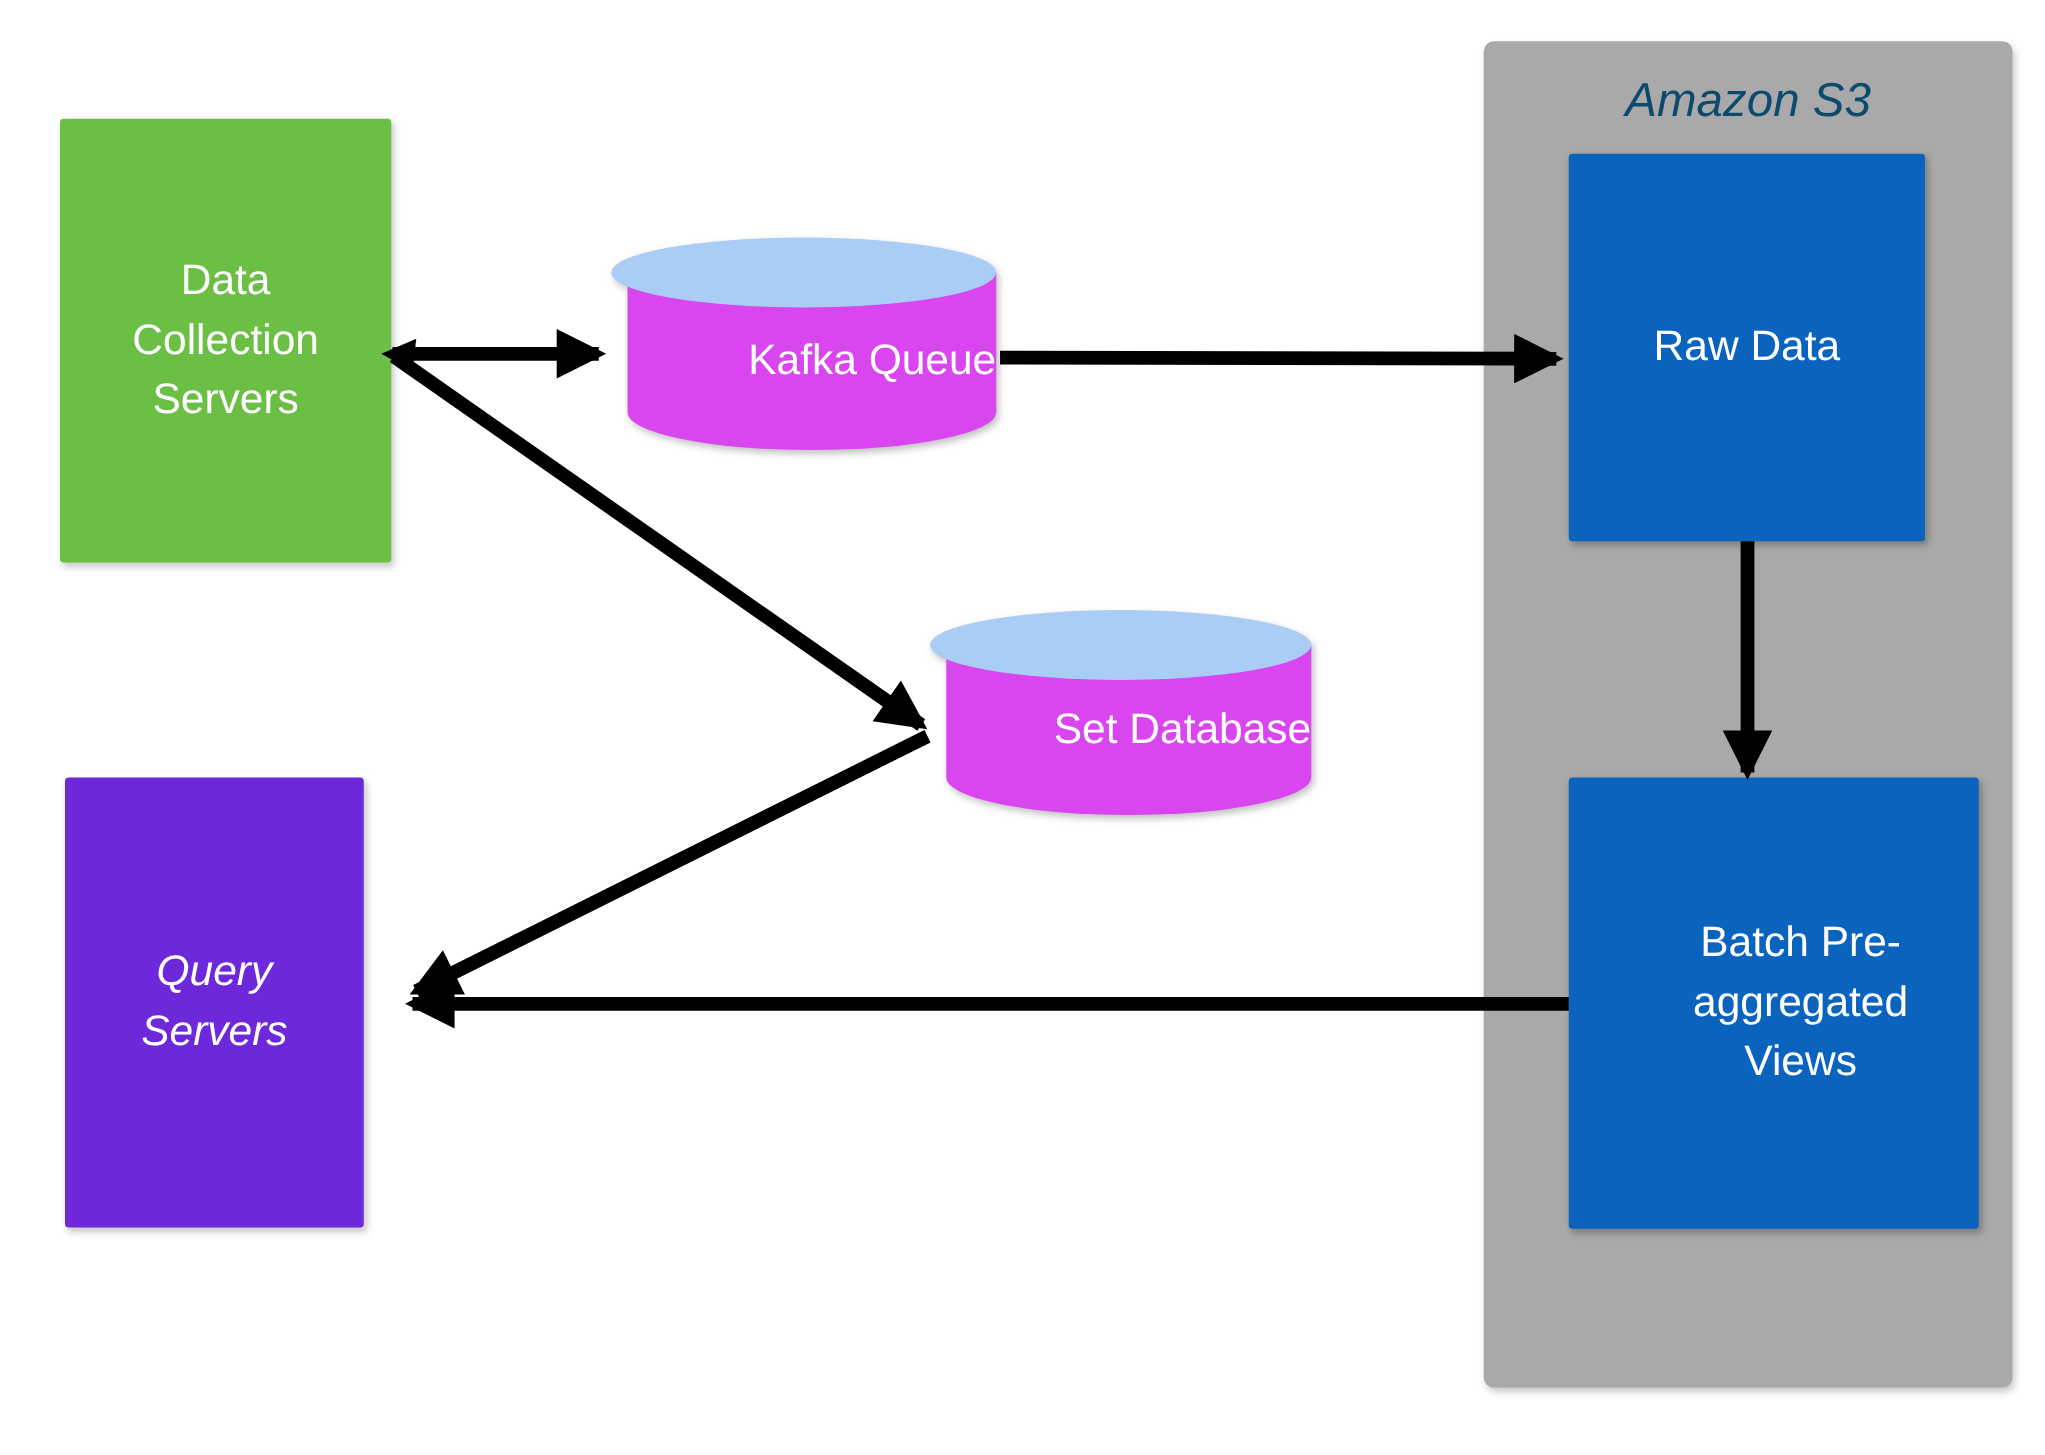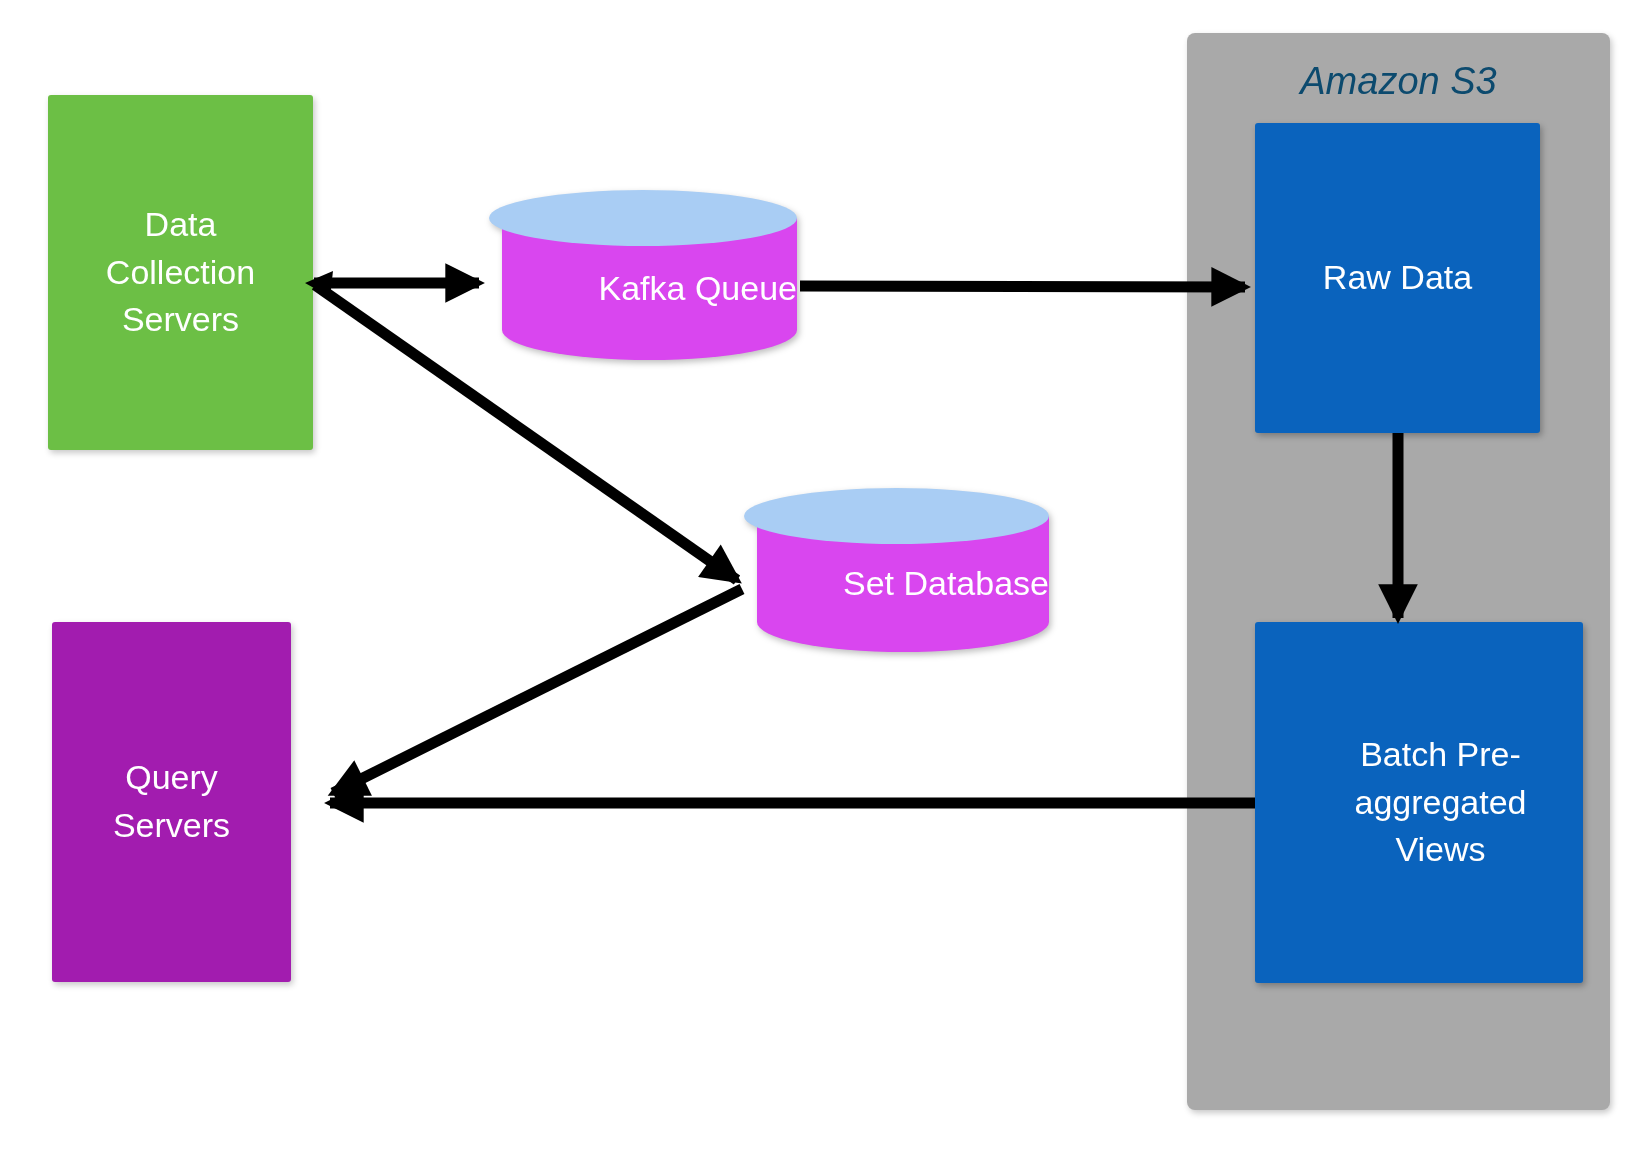--- a/index.html
+++ b/index.html
@@ -8,21 +8,21 @@
 
   
   .box{position:absolute;display:flex;align-items:center;justify-content:center;
        border-radius:3px;box-shadow:2px 3px 6px rgba(0,0,0,0.22);}
   .label{display:inline-block;text-align:center;color:#ffffff;
          font-size:34px;line-height:1.4;font-weight:400;}
 
   .green-box{left:48px;top:95px;width:265px;height:355px;background:#6cbf45;}
   .green-box .label{width:200px;}
 
-  .purple-box{left:52px;top:622px;width:239px;height:360px;background:#a21caf;}
+  .purple-box{left:52px;top:622px;width:239px;height:360px;background:#6d28d9;font-style:italic;}
   .purple-box .label{width:180px;}
 
   
   .s3-group{position:absolute;left:1187px;top:33px;width:423px;height:1077px;
             background:#a9a9a9;border-radius:8px;box-shadow:2px 3px 6px rgba(0,0,0,0.22);}
   .s3-title{display:block;text-align:center;color:#0c4a6e;font-size:38px;
             font-weight:400;padding-top:26px;line-height:1.2;font-style:italic;}
   .blue-box{background:#0a63bd;border-radius:3px;box-shadow:2px 3px 6px rgba(0,0,0,0.28);}
   .raw-box{left:68px;top:90px;width:285px;height:310px;}
   .batch-box{left:68px;top:589px;width:285px;height:361px;padding-left:43px;}

